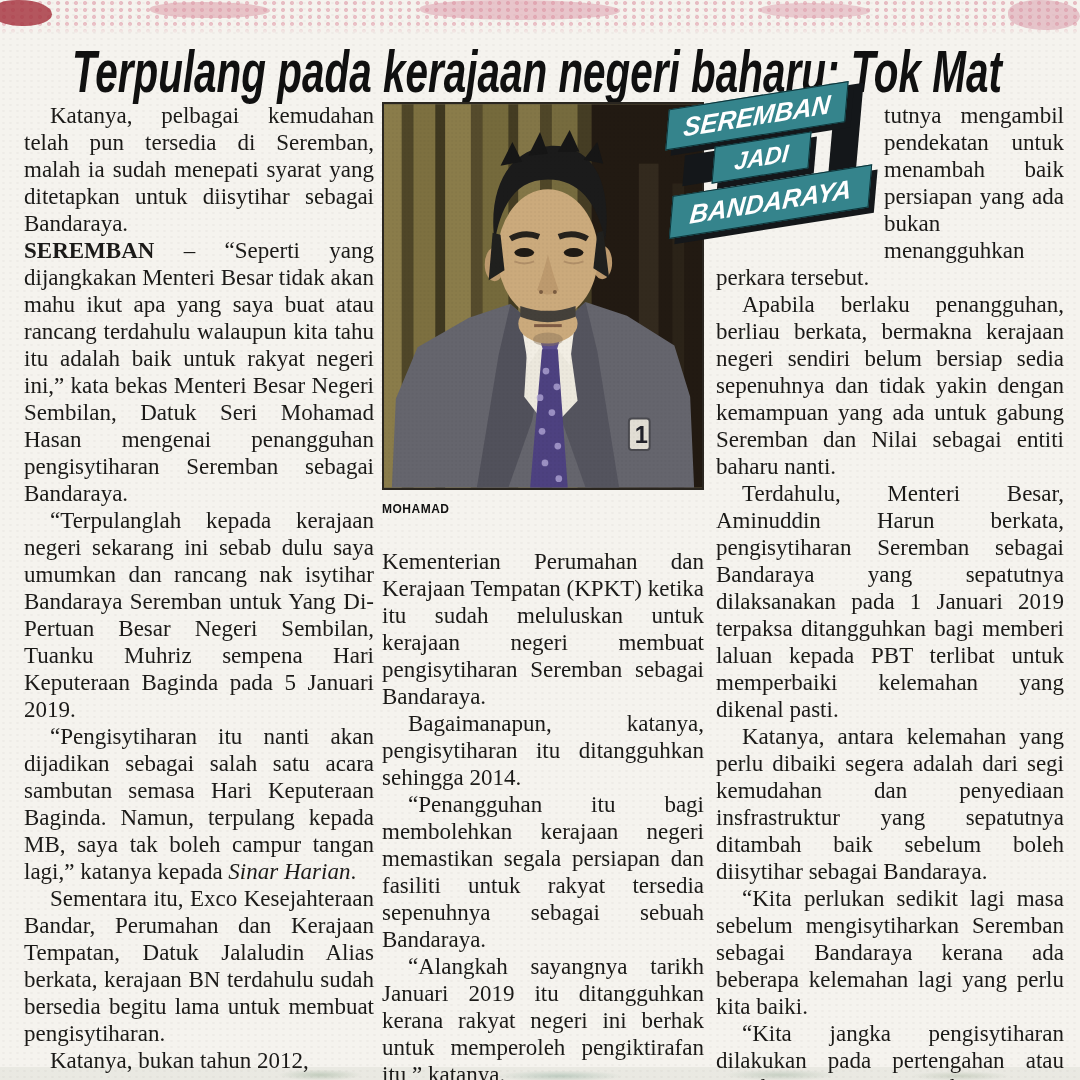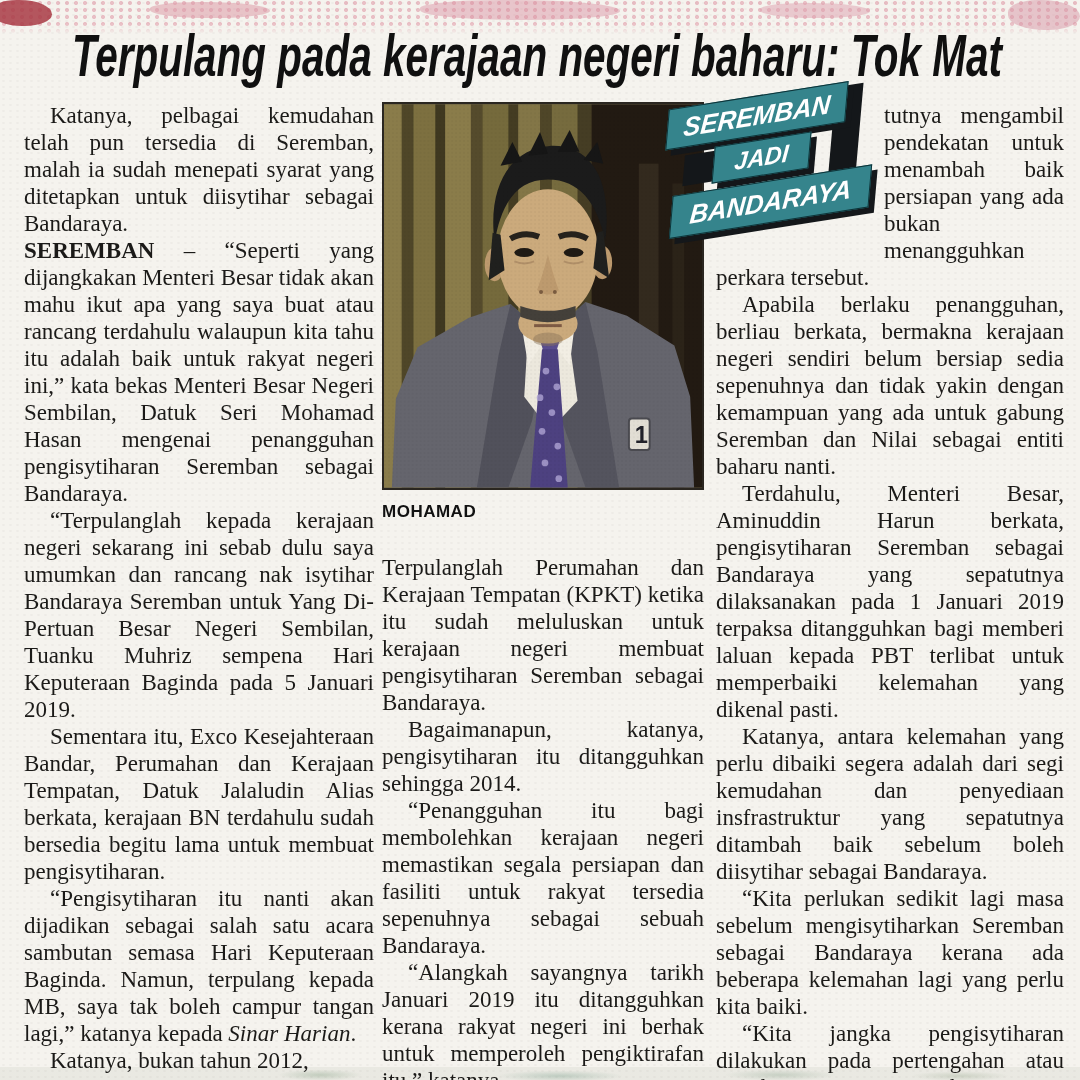--- a/index.html
+++ b/index.html
@@ -31,35 +31,35 @@
   .bottom-band{
     position:absolute;left:0;bottom:0;width:1080px;height:13px;
     background:
       radial-gradient(60px 8px at 320px 8px, rgba(120,150,120,.35), transparent 70%),
       radial-gradient(90px 8px at 560px 9px, rgba(110,150,130,.35), transparent 70%),
       radial-gradient(80px 8px at 780px 8px, rgba(120,150,125,.3), transparent 70%),
       radial-gradient(70px 7px at 960px 9px, rgba(130,150,120,.28), transparent 70%),
       linear-gradient(rgba(150,160,140,.12), rgba(150,160,140,.12));
   }
   
-  .headline{position:absolute;top:20px;left:72px;width:940px;height:72px;}
+  .headline{position:absolute;top:36px;left:72px;width:940px;height:72px;}
   
   .content{position:absolute;top:102px;left:24px;width:1040px;display:flex;}
   .col{font-size:23px;line-height:27px;text-align:justify;}
   .col1{width:352px;margin-right:8px;}
   .colmid{width:322px;margin-right:12px;}
   .col3{width:350px;position:relative;}
   .para{margin:0;}
   .para.ind{text-indent:26px;}
   .b{font-weight:bold;}
   .i{font-style:italic;}
   
   .photo-wrap{width:322px;height:388px;border:2px solid #2a2620;box-sizing:border-box;background:#555;}
   .caption{margin-top:12px;font-family:"Liberation Sans", sans-serif;font-weight:bold;
-           font-size:17px;letter-spacing:.5px;color:#111;}
+           font-size:12px;letter-spacing:.5px;color:#111;}
   .mid-text{margin-top:32px;}
   
   .badge-spacer{float:left;width:168px;height:140px;}
   
   .badge{position:absolute;top:88px;left:662px;width:220px;height:156px;z-index:6;
          transform:rotate(-9deg);font-family:"Liberation Sans", sans-serif;}
   .badge .stem{position:absolute;right:22px;top:10px;width:28px;height:124px;
                background:#14171a;transform:skewX(-14deg);}
   .badge .tab{position:absolute;left:22px;top:54px;width:46px;height:30px;
               background:#14171a;transform:skewX(-14deg);}
@@ -88,22 +88,22 @@
     <text x="0" y="56" font-family="Liberation Sans, sans-serif" font-size="60" font-weight="bold" font-style="italic" fill="#101010" textLength="930" lengthAdjust="spacingAndGlyphs">Terpulang pada kerajaan negeri baharu: Tok Mat</text>
   </svg>
 </div>
 
 <div class="content">
 
   <div class="col col1">
       <p class="para ind"><span>Katanya, pelbagai kemudahan telah pun tersedia di Seremban, malah ia sudah menepati syarat yang ditetapkan untuk diisytihar sebagai Bandaraya.</span></p>
       <p class="para"><span class="b">SEREMBAN </span><span>– “Seperti yang dijangkakan Menteri Besar tidak akan mahu ikut apa yang saya buat atau rancang terdahulu walaupun kita tahu itu adalah baik untuk rakyat negeri ini,” kata bekas Menteri Besar Negeri Sembilan, Datuk Seri Mohamad Hasan mengenai penangguhan pengisytiharan Seremban sebagai Bandaraya.</span></p>
       <p class="para ind"><span>“Terpulanglah kepada kerajaan negeri sekarang ini sebab dulu saya umumkan dan rancang nak isytihar Bandaraya Seremban untuk Yang Di-Pertuan Besar Negeri Sembilan, Tuanku Muhriz sempena Hari Keputeraan Baginda pada 5 Januari 2019.</span></p>
+      <p class="para ind"><span>“Pengisytiharan itu nanti akan dijadikan sebagai salah satu acara sambutan semasa Hari Keputeraan Baginda. Namun, terpulang kepada MB, saya tak boleh campur tangan lagi,” katanya kepada </span><span class="i">Sinar Harian</span><span>.</span></p>
       <p class="para ind"><span>Sementara itu, Exco Kesejahteraan Bandar, Perumahan dan Kerajaan Tempatan, Datuk Jalaludin Alias berkata, kerajaan BN terdahulu sudah bersedia begitu lama untuk membuat pengisytiharan.</span></p>
-      <p class="para ind"><span>“Pengisytiharan itu nanti akan dijadikan sebagai salah satu acara sambutan semasa Hari Keputeraan Baginda. Namun, terpulang kepada MB, saya tak boleh campur tangan lagi,” katanya kepada </span><span class="i">Sinar Harian</span><span>.</span></p>
       <p class="para ind"><span>Katanya, bukan tahun 2012,</span></p>
     </div>
 
   <div class="colmid">
     <div class="photo-wrap">
       <svg width="318" height="384" viewBox="0 0 322 388">
         <defs>
           <pattern id="grain" width="4" height="4" patternUnits="userSpaceOnUse">
             <circle cx="1" cy="1" r="0.7" fill="#000"></circle>
           </pattern>
@@ -180,21 +180,21 @@
         <ellipse cx="166" cy="238" rx="15" ry="7" fill="#8a7458" opacity="0.45"></ellipse>
 
         <rect x="248" y="318" width="21" height="32" rx="3" fill="#e2ded4" stroke="#4a4a50" stroke-width="2"></rect>
         <text x="254" y="343" font-family="Liberation Sans, sans-serif" font-size="24" font-weight="bold" fill="#22222a">1</text>
 
         <rect x="0" y="0" width="322" height="388" fill="url(#grain)" opacity="0.08"></rect>
       </svg>
     </div>
     <div class="caption">MOHAMAD</div>
     <div class="col mid-text">
-        <p class="para"><span>Terpulanglah Perumahan dan Kerajaan Tempatan (KPKT) ketika itu sudah meluluskan untuk kerajaan negeri membuat pengisytiharan Seremban sebagai Bandaraya.</span></p>
+        <p class="para"><span>Kementerian Perumahan dan Kerajaan Tempatan (KPKT) ketika itu sudah meluluskan untuk kerajaan negeri membuat pengisytiharan Seremban sebagai Bandaraya.</span></p>
         <p class="para ind"><span>Bagaimanapun, katanya, pengisytiharan itu ditangguhkan sehingga 2014.</span></p>
         <p class="para ind"><span>“Penangguhan itu bagi membolehkan kerajaan negeri memastikan segala persiapan dan fasiliti untuk rakyat tersedia sepenuhnya sebagai sebuah Bandaraya.</span></p>
         <p class="para ind"><span>“Alangkah sayangnya tarikh Januari 2019 itu ditangguhkan kerana rakyat negeri ini berhak untuk memperoleh pengiktirafan itu,” katanya.</span></p>
       </div>
   </div>
 
   <div class="col col3">
     <div class="badge-spacer"></div>
     <span><p class="para"><span>tutnya mengambil pendekatan untuk menambah baik persiapan yang ada bukan menangguhkan perkara tersebut.</span></p><p class="para ind"><span>Apabila berlaku penangguhan, berliau berkata, bermakna kerajaan negeri sendiri belum bersiap sedia sepenuhnya dan tidak yakin dengan kemampuan yang ada untuk gabung Seremban dan Nilai sebagai entiti baharu nanti.</span></p><p class="para ind"><span>Terdahulu, Menteri Besar, Aminuddin Harun berkata, pengisytiharan Seremban sebagai Bandaraya yang sepatutnya dilaksanakan pada 1 Januari 2019 terpaksa ditangguhkan bagi memberi laluan kepada PBT terlibat untuk memperbaiki kelemahan yang dikenal pasti.</span></p><p class="para ind"><span>Katanya, antara kelemahan yang perlu dibaiki segera adalah dari segi kemudahan dan penyediaan insfrastruktur yang sepatutnya ditambah baik sebelum boleh diisytihar sebagai Bandaraya.</span></p><p class="para ind"><span>“Kita perlukan sedikit lagi masa sebelum mengisytiharkan Seremban sebagai Bandaraya kerana ada beberapa kelemahan lagi yang perlu kita baiki.</span></p><p class="para ind"><span>“Kita jangka pengisytiharan dilakukan pada pertengahan atau penghujung 2019 nanti,” katanya.</span></p></span>
   </div>

